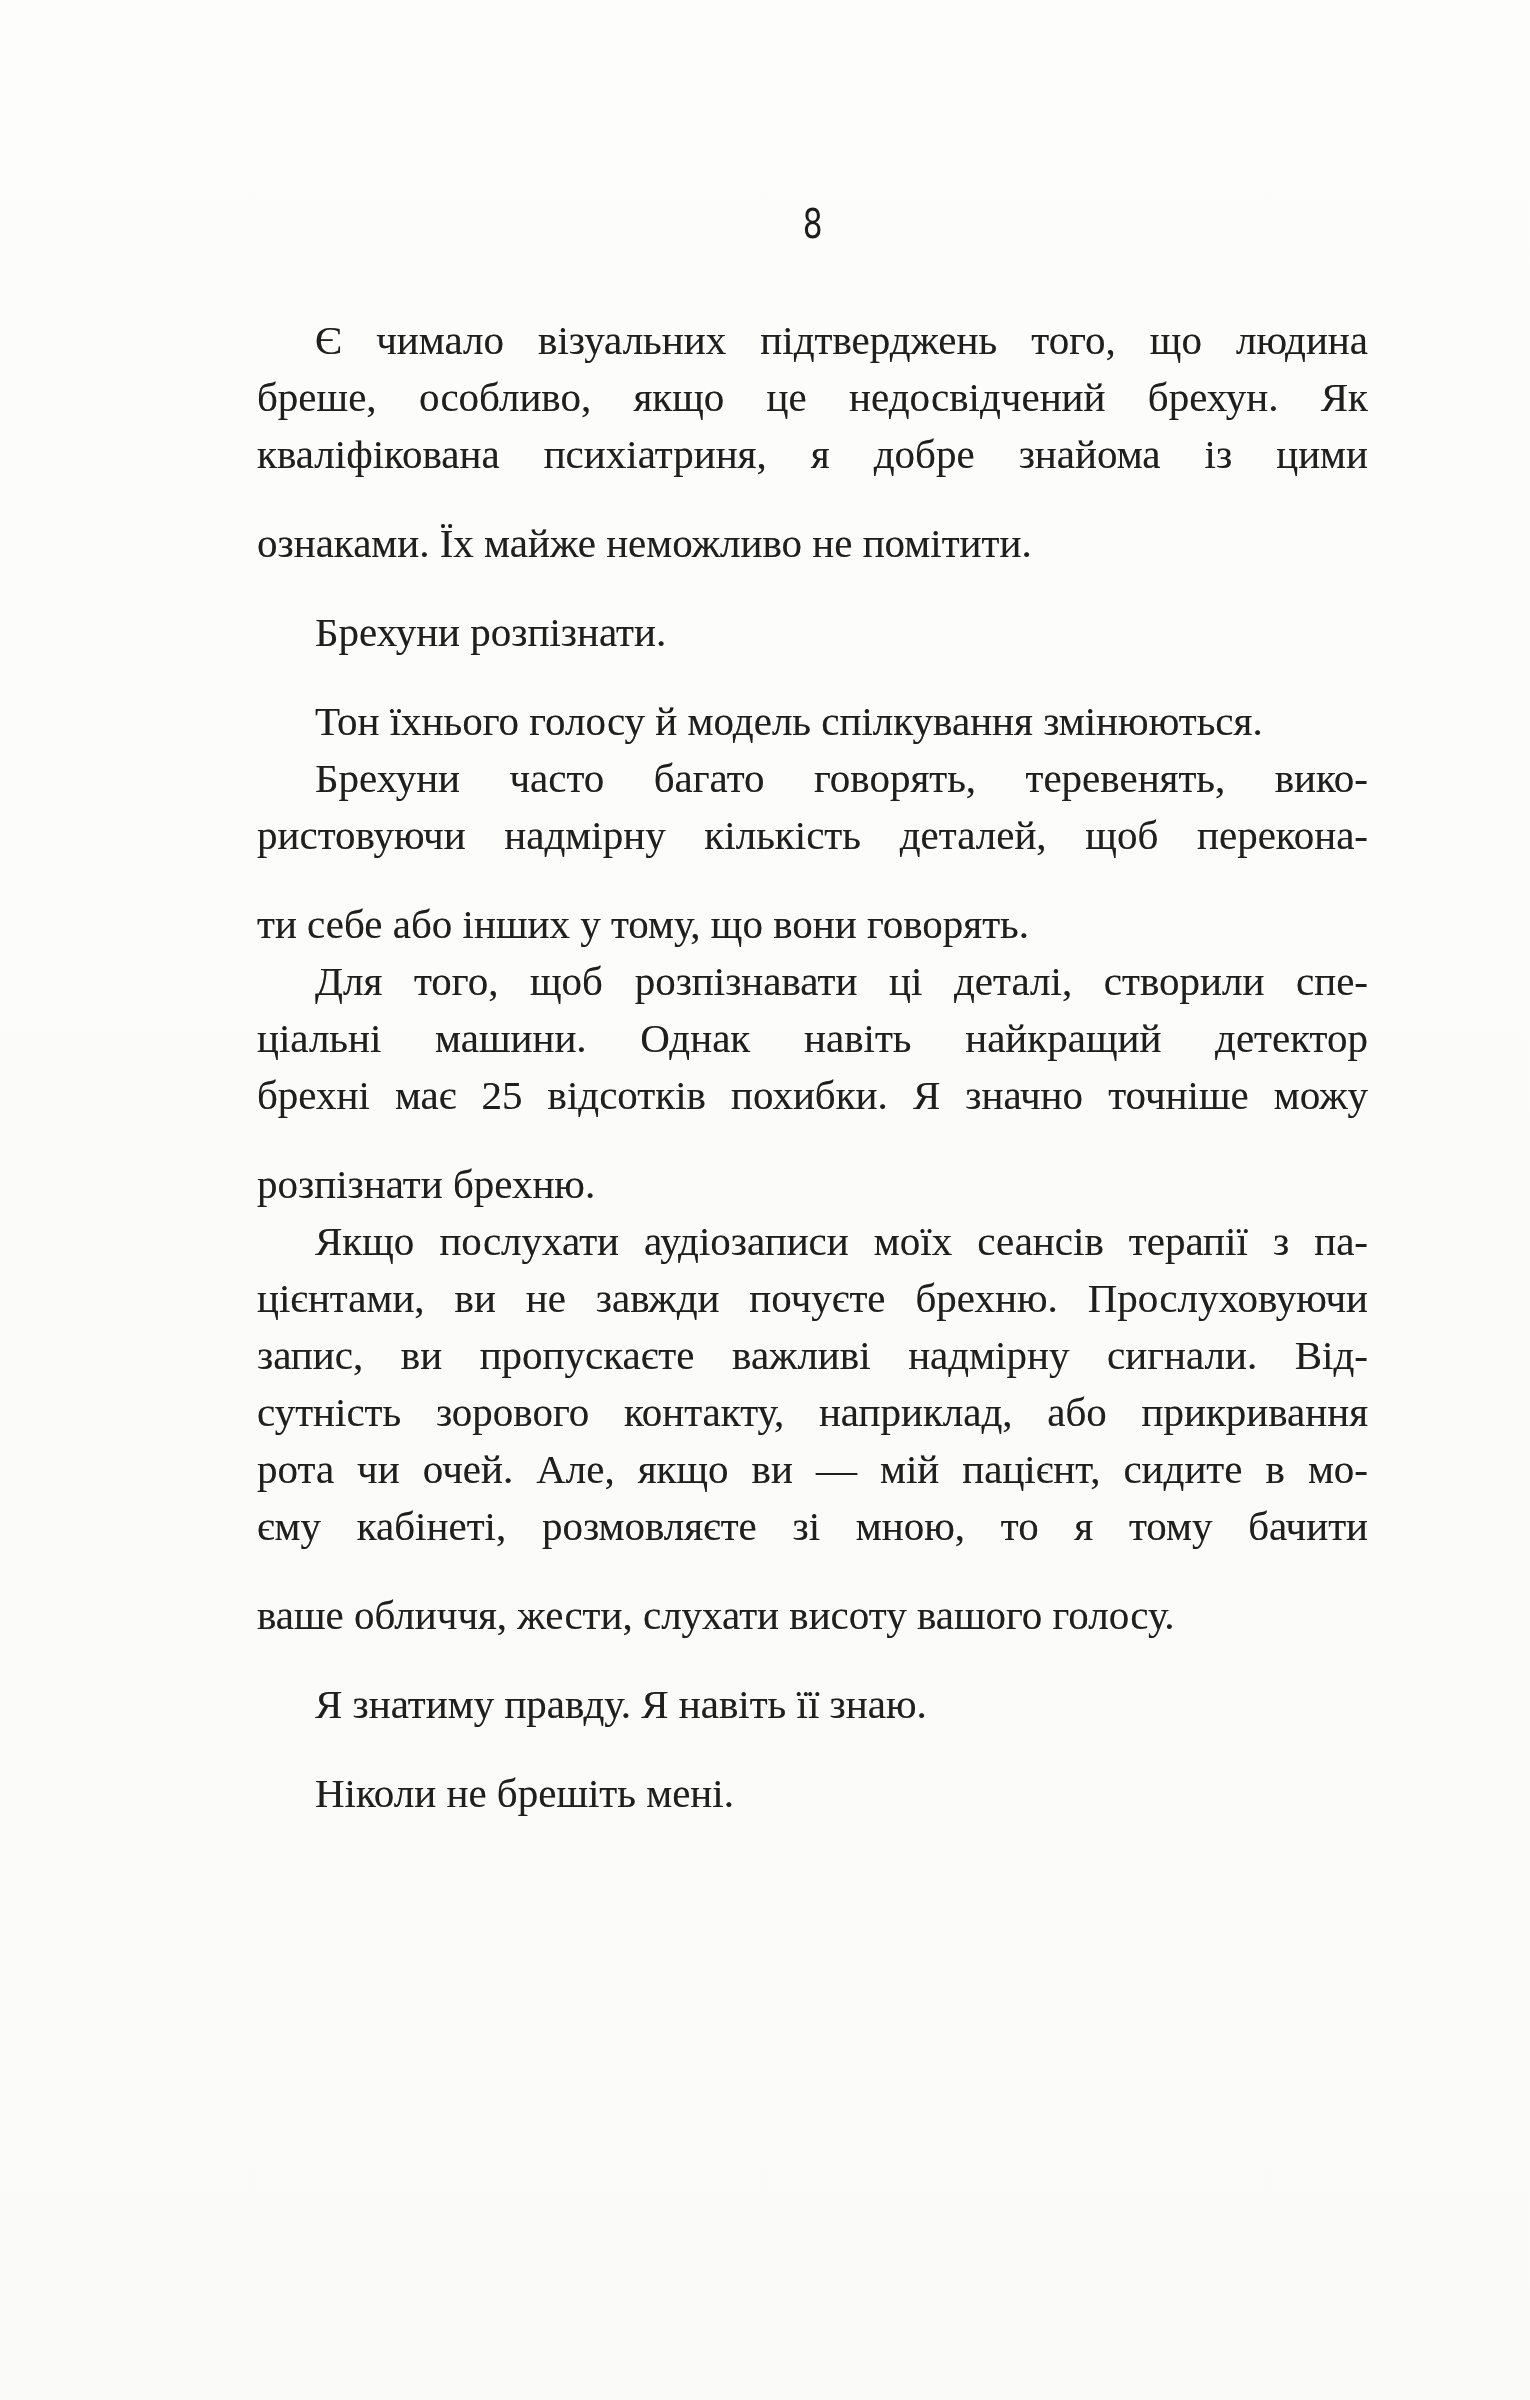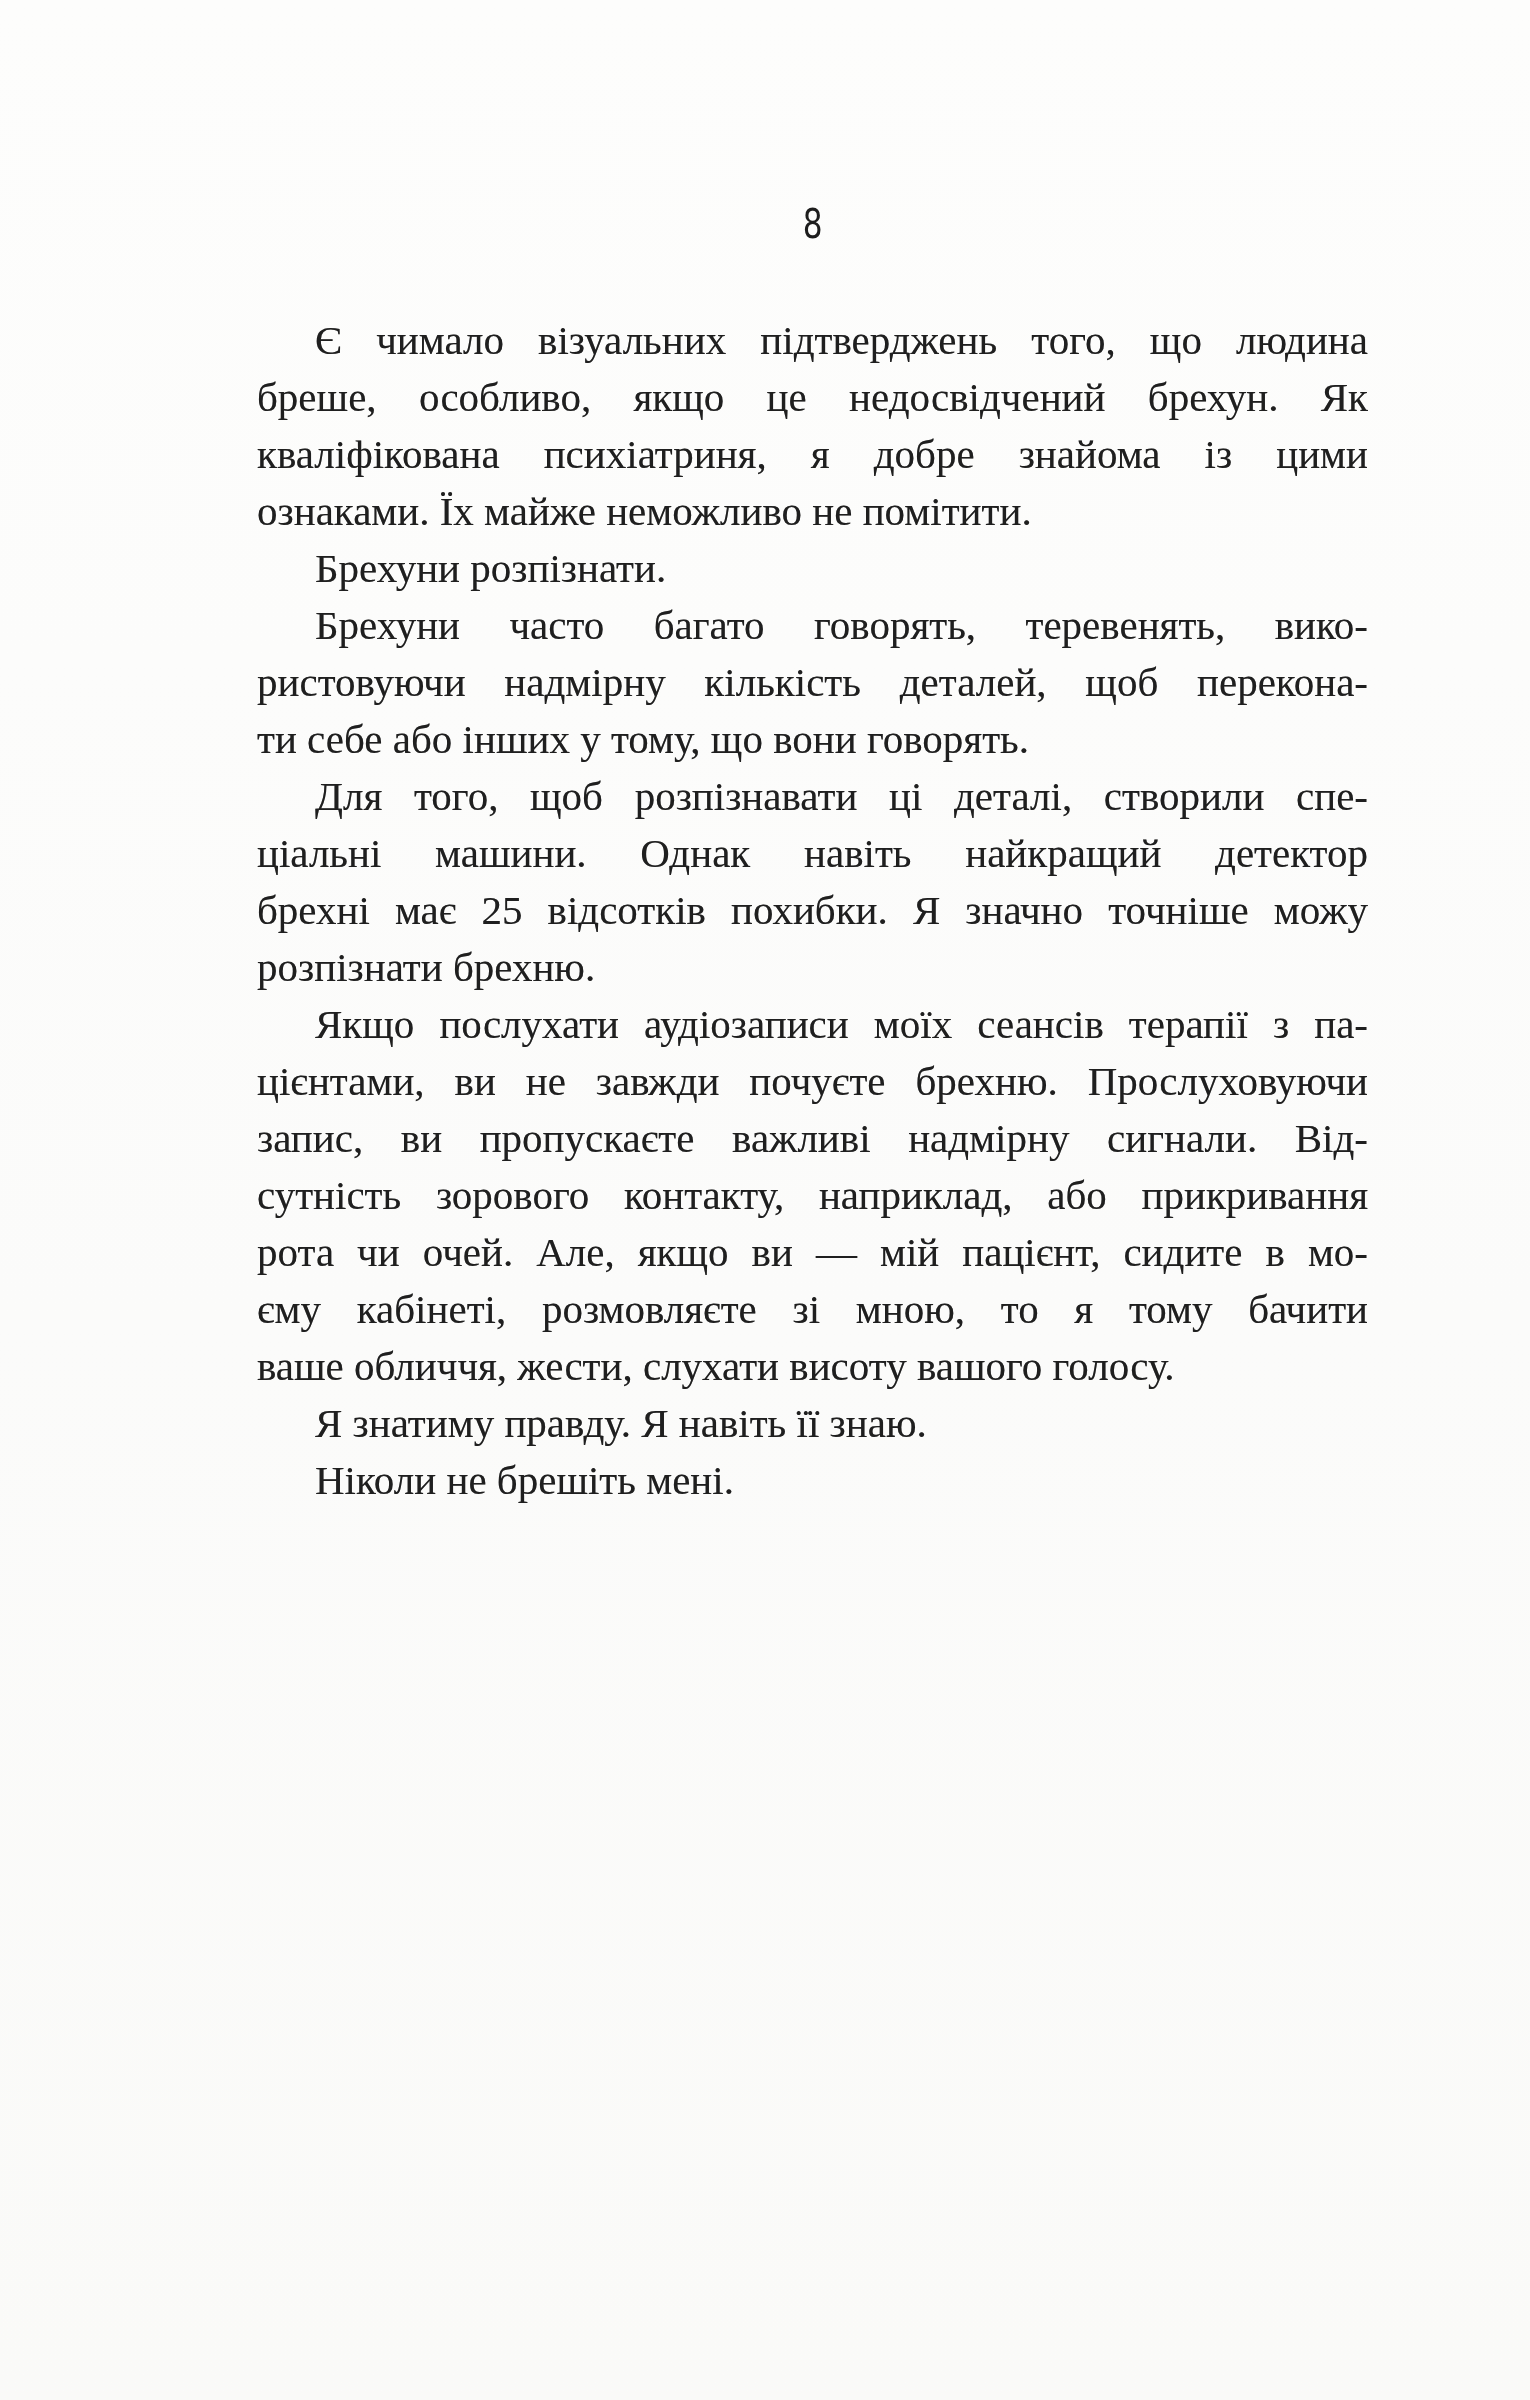--- a/index.html
+++ b/index.html
@@ -51,38 +51,42 @@
     text-align: justify;
     text-align-last: justify;
     text-justify: inter-word;
     white-space: normal;
   }
   .line.indent {
     padding-left: 58px;
   }
   .line.para-end {
     text-align-last: left;
+    margin-top: 32px;
   }
 </style>
 </head>
 <body>
 
 <div class="page">
   <div class="folio">
     <span>8</span>
   </div>
   <div class="text-block" style="color: rgb(31, 31, 31);">
       <div class="para">
         <div class="line indent">Є чимало візуальних підтверджень того, що людина</div>
         <div class="line">бреше, особливо, якщо це недосвідчений брехун. Як</div>
         <div class="line">кваліфікована психіатриня, я добре знайома із цими</div>
         <div class="line para-end">ознаками. Їх майже неможливо не помітити.</div>
       </div>
       <div class="para">
         <div class="line indent para-end">Брехуни розпізнати.</div>
+      </div>
+      <div class="para">
+        <div class="line indent para-end">Тон їхнього голосу й модель спілкування змінюються.</div>
       </div>
       <div class="para">
         <div class="line indent">Брехуни часто багато говорять, теревенять, вико-</div>
         <div class="line">ристовуючи надмірну кількість деталей, щоб перекона-</div>
         <div class="line para-end">ти себе або інших у тому, що вони говорять.</div>
       </div>
       <div class="para">
         <div class="line indent">Для того, щоб розпізнавати ці деталі, створили спе-</div>
         <div class="line">ціальні машини. Однак навіть найкращий детектор</div>
         <div class="line">брехні має 25 відсотків похибки. Я значно точніше можу</div>

